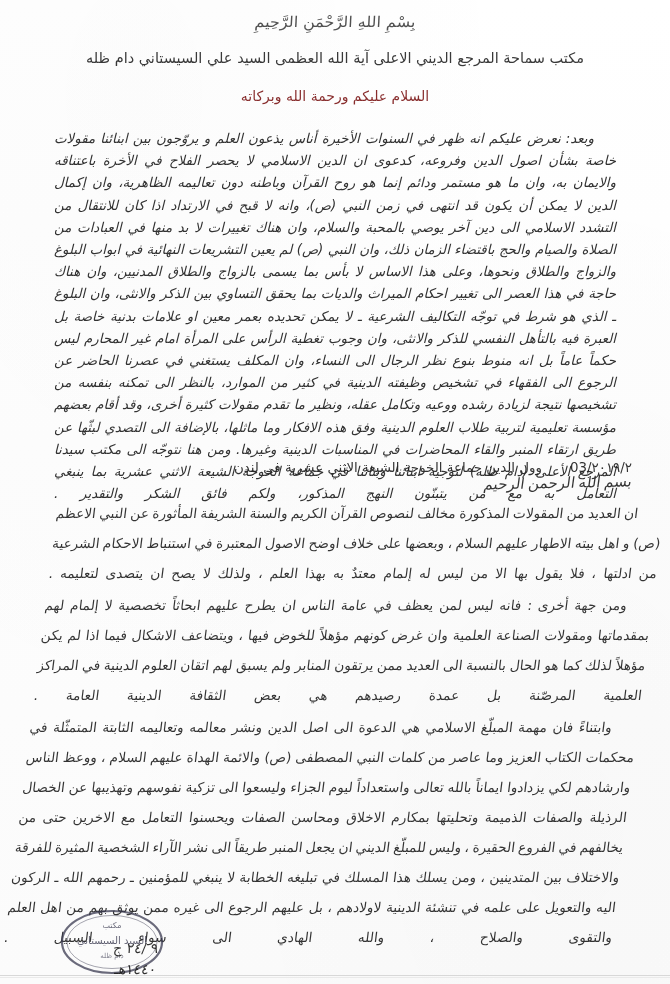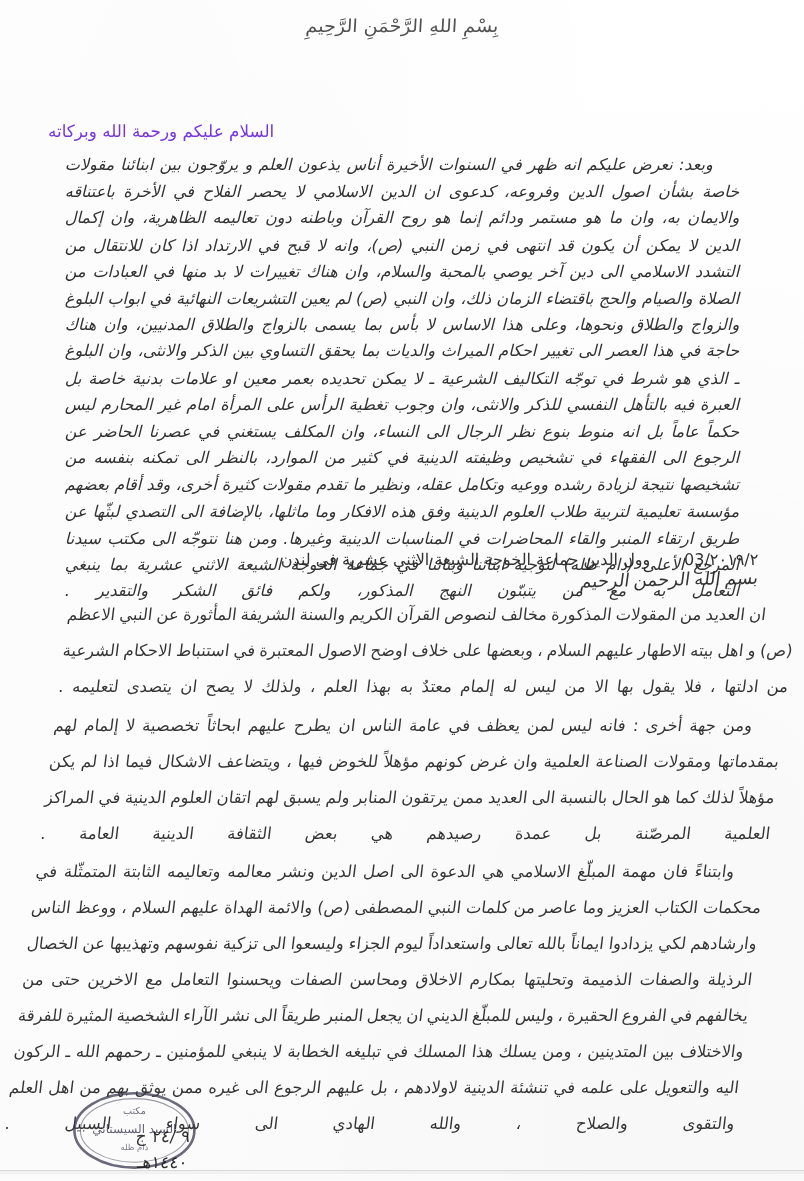--- a/index.html
+++ b/index.html
@@ -65,27 +65,27 @@
     right: 40px;
     text-align: center;
     direction: rtl;
     font-family: "DejaVu Sans", sans-serif;
     font-size: 14.5px;
     color: #2b2b2b;
     opacity: 0.93;
   }
   .salutation {
     position: absolute;
-    top: 102px;
+    top: 88px;
     left: 40px;
     right: 40px;
-    text-align: left;
+    text-align: center;
     direction: rtl;
     font-size: 14px;
-    color: #6d28d9;
+    color: #7f1d1d;
     opacity: 0.93;
   }
 
   
   .typed-body {
     position: absolute;
     top: 112px;
     left: 38px;
     width: 594px;
     direction: rtl;
@@ -188,20 +188,21 @@
 </style>
 </head>
 <body>
 
 <div class="page">
 
   <div class="paper-tint"></div>
 
   <div class="basmala-top">بِسْمِ اللهِ الرَّحْمَنِ الرَّحِيمِ</div>
 
+  <div class="office-title">مكتب سماحة المرجع الديني الاعلى آية الله العظمى السيد علي السيستاني دام ظله</div>
 
   <div class="salutation">السلام عليكم ورحمة الله وبركاته</div>
 
   <div class="typed-body">
     <p>وبعد: نعرض عليكم انه ظهر في السنوات الأخيرة أناس يذعون العلم و يروّجون بين ابنائنا مقولات خاصة بشأن اصول الدين وفروعه، كدعوى ان الدين الاسلامي لا يحصر الفلاح في الأخرة باعتناقه والايمان به، وان ما هو مستمر ودائم إنما هو روح القرآن وباطنه دون تعاليمه الظاهرية، وان إكمال الدين لا يمكن أن يكون قد انتهى في زمن النبي (ص)، وانه لا قبح في الارتداد اذا كان للانتقال من التشدد الاسلامي الى دين آخر يوصي بالمحبة والسلام، وان هناك تغييرات لا بد منها في العبادات من الصلاة والصيام والحج باقتضاء الزمان ذلك، وان النبي (ص) لم يعين التشريعات النهائية في ابواب البلوغ والزواج والطلاق ونحوها، وعلى هذا الاساس لا بأس بما يسمى بالزواج والطلاق المدنيين، وان هناك حاجة في هذا العصر الى تغيير احكام الميراث والديات بما يحقق التساوي بين الذكر والانثى، وان البلوغ ـ الذي هو شرط في توجّه التكاليف الشرعية ـ لا يمكن تحديده بعمر معين او علامات بدنية خاصة بل العبرة فيه بالتأهل النفسي للذكر والانثى، وان وجوب تغطية الرأس على المرأة امام غير المحارم ليس حكماً عاماً بل انه منوط بنوع نظر الرجال الى النساء، وان المكلف يستغني في عصرنا الحاضر عن الرجوع الى الفقهاء في تشخيص وظيفته الدينية في كثير من الموارد، بالنظر الى تمكنه بنفسه من تشخيصها نتيجة لزيادة رشده ووعيه وتكامل عقله، ونظير ما تقدم مقولات كثيرة أخرى، وقد أقام بعضهم مؤسسة تعليمية لتربية طلاب العلوم الدينية وفق هذه الافكار وما ماثلها، بالإضافة الى التصدي لبثّها عن طريق ارتقاء المنبر والقاء المحاضرات في المناسبات الدينية وغيرها. ومن هنا نتوجّه الى مكتب سيدنا المرجع الأعلى (دام ظله) لتوجيه ابنائنا وبناتنا في جماعة الخوجة الشيعة الاثني عشرية بما ينبغي التعامل به مع من يتبنّون النهج المذكور، ولكم فائق الشكر والتقدير .</p>
   </div>
 
   <div class="sig-row">
     <span class="sig-date">٢٠١٩/٢/03</span>
     <span class="sig-org">وول الدين جماعة الخوجة الشيعة الاثني عشرية في لندن</span>

